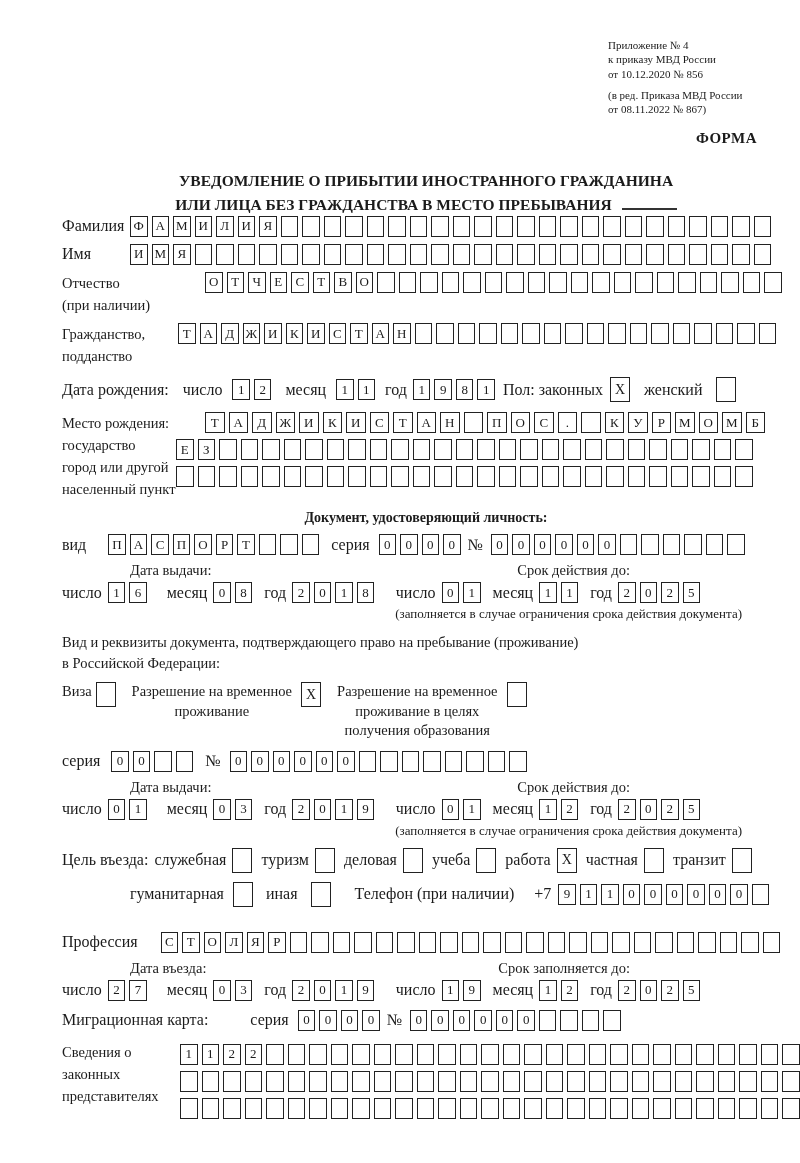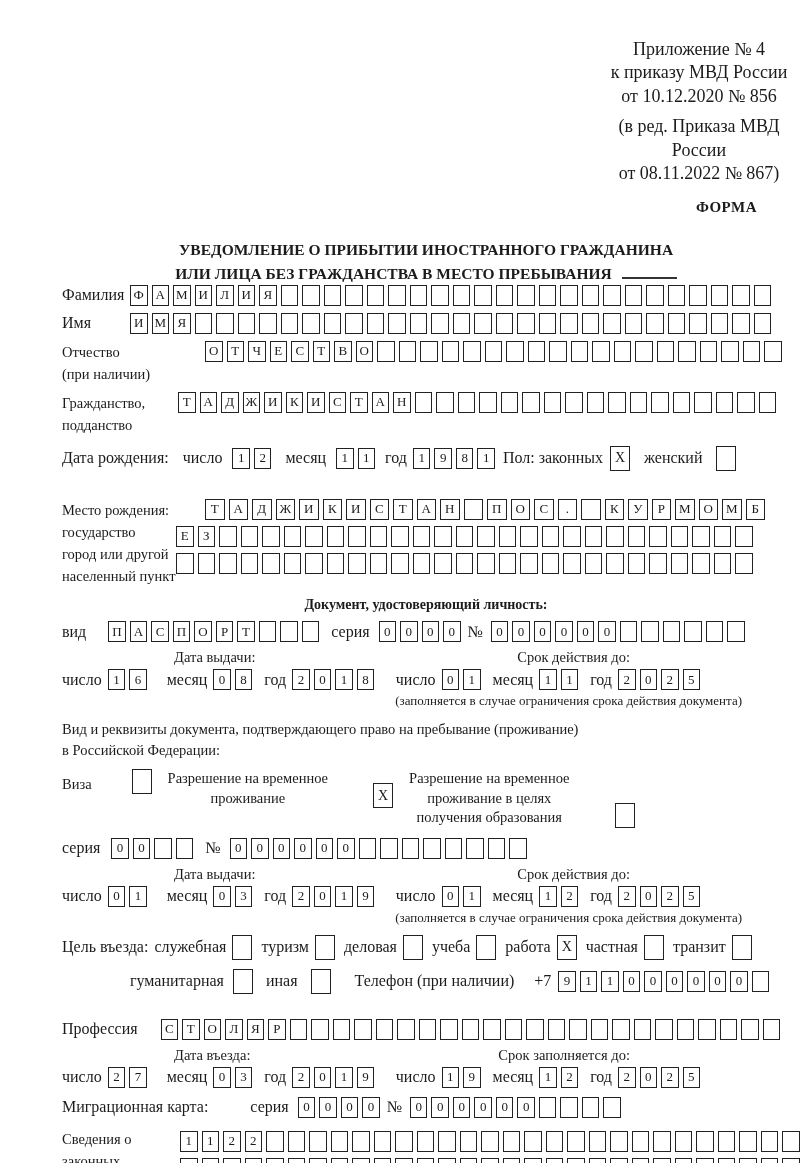--- a/index.html
+++ b/index.html
@@ -4,21 +4,21 @@
 <style>
   * { box-sizing: border-box; }
   html, body { margin: 0; padding: 0; }
   body {
     width: 800px; min-height: 1163px; background: #ffffff; color: #1b1b1b;
     font-family: "Liberation Serif", "DejaVu Serif", serif;
   }
   .page { padding: 38px 10px 30px 62px; }
 
   
-  .appendix { width: 182px; margin-left: auto; font-size: 18px; line-height: 1.3; text-align: center; }
+  .appendix { width: 182px; margin-left: auto; font-size: 11px; line-height: 1.3; }
   .appendix .grp2 { margin-top: 7px; }
   .forma { text-align: right; padding-right: 33px; font-weight: bold; font-size: 15px; margin-top: 14px; letter-spacing: .5px; }
 
   .title { text-align: center; font-weight: bold; font-size: 15.5px; line-height: 1.5; margin-top: 22px; }
   .blank-line { display: inline-block; width: 55px; border-bottom: 2px solid #333; height: 12px; margin-left: 10px; }
   .sec-heading { text-align: center; font-weight: bold; font-size: 14.2px; margin-top: 19px; margin-bottom: 24px; }
 
   
   .row { display: flex; align-items: center; margin-bottom: 7px; }
   .row.top { align-items: flex-start; }
@@ -40,31 +40,31 @@
   .col { display: flex; flex-direction: column; }
   .col .cellrow { margin-bottom: 6px; }
 
   
   .dgroup { display: flex; align-items: center; }
   .dgroup .lbl { margin-right: 6px; }
   .dgroup .cellrow { margin-right: 8px; }
   .dual { display: flex; margin-bottom: 3px; }
   .dual .g2 { margin-left: auto; margin-right: 78px; }
   .dual-head { display: flex; font-size: 14.5px; margin-bottom: 3px; }
-  .dual-head .h1 { margin-left: 112px; }
+  .dual-head .h1 { margin-left: 68px; }
   .dual-head .h2 { margin-left: auto; margin-right: 160px; }
   .note-right { text-align: right; padding-right: 48px; font-size: 13px; margin-top: 1px; margin-bottom: 9px; }
 
   .center-bold { text-align: center; font-weight: bold; font-size: 14px; margin: 10px 0 8px 0; }
   .intro { font-size: 14.5px; margin: 12px 0 4px 0; }
   .intro2 { font-size: 14.5px; margin-bottom: 10px; }
 
   
   .opts { display: flex; align-items: flex-start; margin-bottom: 10px; }
-  .opt { display: flex; align-items: flex-end; gap: 36px; }
+  .opt { display: flex; align-items: flex-start; }
   .opt .txt { font-size: 14.5px; line-height: 1.35; }
   .opt .txt.ctr { text-align: center; }
   .opt .checkbox { margin-left: 9px; }
   .opts .opt + .opt { margin-left: 16px; }
 
   .purposes { display: flex; align-items: center; margin-bottom: 9px; }
   .purposes .lbl { margin-right: 6px; }
   .purposes .checkbox { margin-right: 9px; }
   .phone-row { display: flex; align-items: center; margin-bottom: 25px; }
   .phone-row .indent { margin-left: 68px; }
@@ -233,21 +233,21 @@
         <span class="cell"></span>
         <span class="cell"></span>
         <span class="cell"></span>
         <span class="cell"></span>
         <span class="cell"></span>
         <span class="cell"></span>
         <span class="cell"></span>
       </div>
   </div>
 
-  <div class="row" style="margin-top:10px; margin-bottom:28px;">
+  <div class="row" style="margin-top:10px; margin-bottom:10px;">
     <span class="lbl">Дата рождения:</span>
     <span class="lbl" style="margin-left:14px; margin-right:10px;">число</span>
     <span class="cellrow">
         <span class="cell">1</span>
         <span class="cell">2</span>
       </span>
     <span class="lbl" style="margin-left:10px; margin-right:10px;">месяц</span>
     <span class="cellrow">
         <span class="cell">1</span>
         <span class="cell">1</span>

